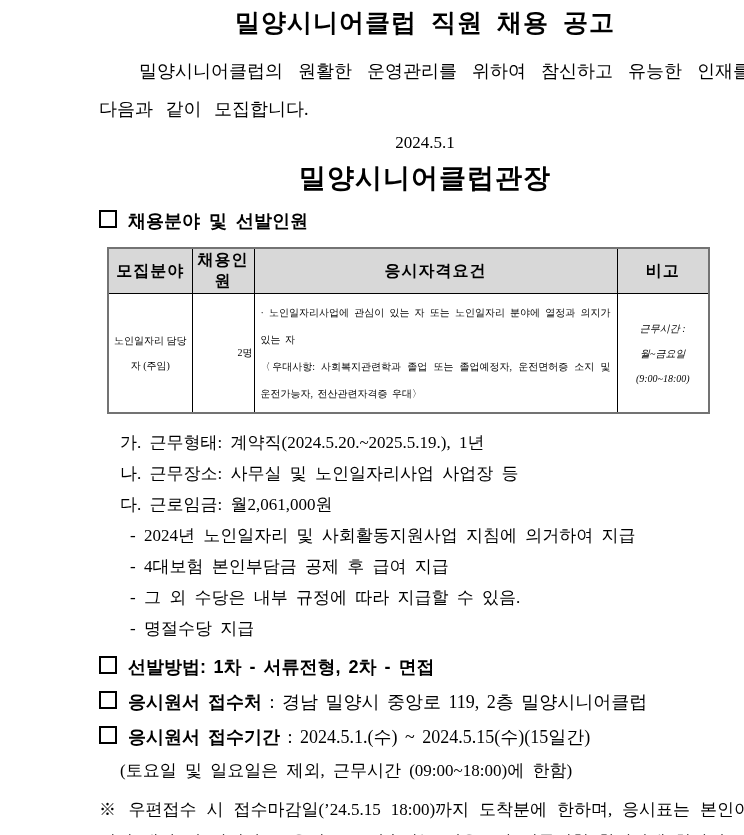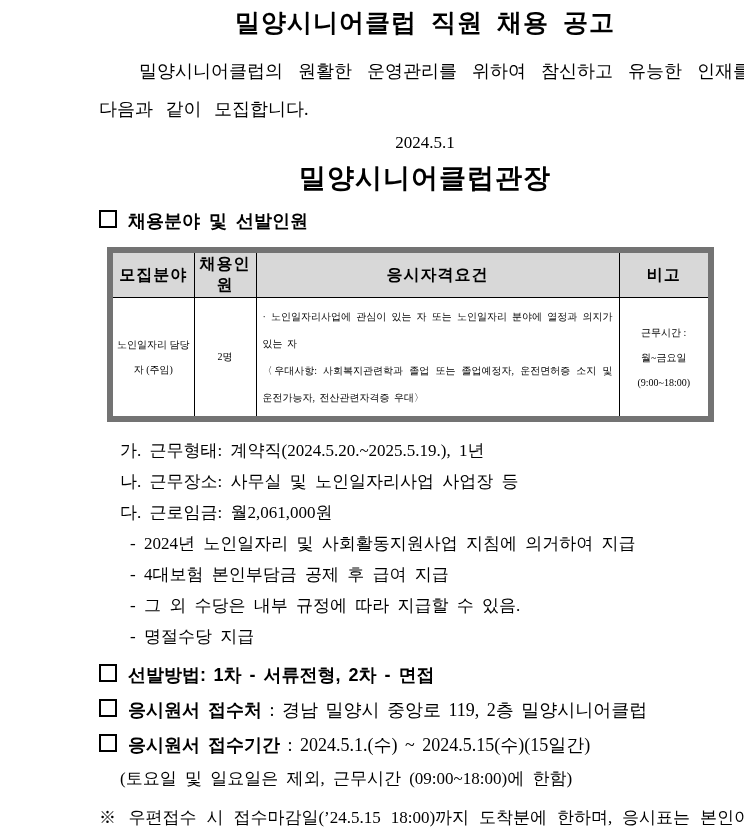--- a/index.html
+++ b/index.html
@@ -58,34 +58,34 @@
     border:2px solid #000;
     margin-right:11px;
     vertical-align:-1px;
     background:#fff;
   }
   table.recruit {
     border-collapse:collapse;
     table-layout:fixed;
     width:601px;
     margin:13px 0 0 8px;
-    border:6px solid #737373;
+    border:2px solid #737373;
   }
   table.recruit th, table.recruit td { border:1px solid #000; }
   table.recruit th {
     background:#d8d8d8;
     font-size:16px; font-weight:bold;
     height:31px;
     letter-spacing:1px;
   }
   table.recruit td { font-size:10px; }
   td.cell-field { text-align:center; line-height:25px; padding:2px 3px; }
-  td.cell-count { text-align:center; }
+  td.cell-count { text-align:right; }
   td.cell-qual  { text-align:justify; line-height:27px; padding:5px 6px; word-spacing:2px; }
-  td.cell-note  { text-align:center; line-height:25px; padding:2px 1px; }
+  td.cell-note  { text-align:center; line-height:25px; padding:2px 1px;font-style:italic; }
   tr.body-row   { height:112px; }
   .details { margin:13px 0 0 21px; font-size:17px; }
   .details .dline { line-height:31px; word-spacing:4px; }
   .subdetails { margin:0 0 0 31px; font-size:17px; }
   .subdetails .sline { line-height:31px; word-spacing:4px; }
   .item-row {
     margin-top:11px;
     font-size:18px;
     line-height:24px;
     word-spacing:3px;

